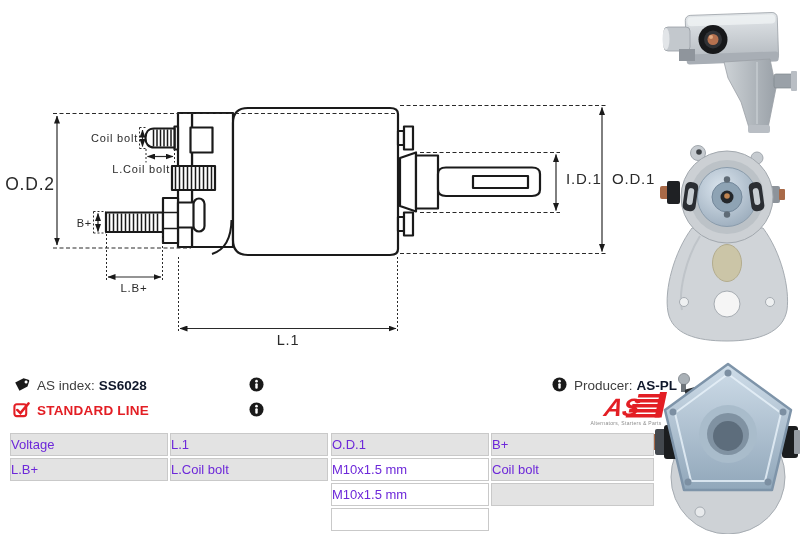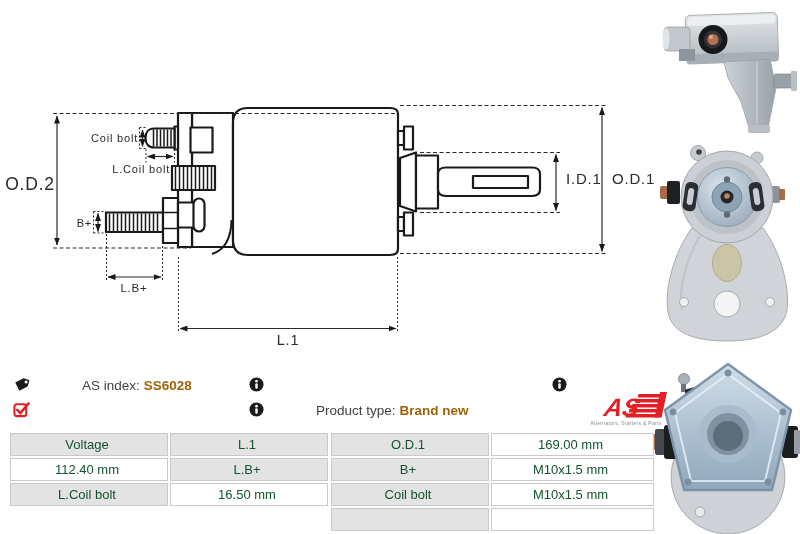--- a/index.html
+++ b/index.html
@@ -1,28 +1,28 @@
 <!DOCTYPE html>
 <html><head>
 <meta charset="utf-8">
 <style>
   html,body{margin:0;padding:0;background:#fff;}
   #page{position:relative;width:800px;height:534px;background:#fff;overflow:hidden;
         font-family:"Liberation Sans",sans-serif;color:#3a3a3a;}
   .abs{position:absolute;}
   
   .info-line{position:absolute;height:18px;font-size:13.5px;line-height:18px;white-space:nowrap;}
-  .info-line b{color:#a16207;margin-left:4px;}
-  .info-line .lbl{color:#3f3f3f;margin-left:45px;}
+  .info-line b{color:#0f172a;margin-left:4px;}
+  .info-line .lbl{color:#3f3f3f;}
   .red{color:#e31e24;font-weight:bold;letter-spacing:.2px;}
   .ic{position:absolute;width:17px;height:17px;}
   
   .spec-table{position:absolute;display:grid;grid-template-columns:158px 1fr;gap:2px;background:#fff;}
-  .spec-table .cell{height:21px;line-height:21px;font-size:13px;color:#14532d;
-        border:1px solid #c9c9c9;text-align:center;padding-right:4px;overflow:hidden;}
+  .spec-table .cell{height:21px;line-height:21px;font-size:13px;color:#6d28d9;
+        border:1px solid #c9c9c9;text-align:left;padding-right:4px;overflow:hidden;}
   .spec-table .k{background:#e3e3e3;}
   .spec-table .v{background:#ffffff;}
   
   .dg-text{fill:#2a2a2a;letter-spacing:.8px;}
   svg{display:block;}
 </style>
 </head>
 <body>
 
 <div id="page">
@@ -229,67 +229,65 @@
     </g>
   </svg>
   <div class="info-line" style="left:37px;top:377px">
     <span class="lbl">AS index:</span><b>SS6028</b>
   </div>
 
   <svg class="ic" style="left:13px;top:401px" viewBox="0 0 18 18">
     <rect x="1.5" y="3.5" width="12.5" height="12.5" rx="2.5" fill="none" stroke="#e31e24" stroke-width="2.2"></rect>
     <path d="M4.5 9.5 L7.8 12.8 L16.5 2.5" fill="none" stroke="#e31e24" stroke-width="2.6" stroke-linecap="round"></path>
   </svg>
+  <div class="info-line red" style="left:37px;top:402px">STANDARD LINE</div>
 
   <svg class="ic" style="left:249px;top:377px;width:15px;height:15px" viewBox="0 0 16 16">
     <circle cx="8" cy="8" r="7.5" fill="#1a1a1a"></circle>
     <circle cx="8" cy="4.4" r="1.4" fill="#ffffff"></circle>
     <rect x="6.7" y="6.6" width="2.6" height="6" rx="1.2" fill="#ffffff"></rect>
   </svg>
 
   <svg class="ic" style="left:249px;top:402px;width:15px;height:15px" viewBox="0 0 16 16">
     <circle cx="8" cy="8" r="7.5" fill="#1a1a1a"></circle>
     <circle cx="8" cy="4.4" r="1.4" fill="#ffffff"></circle>
     <rect x="6.7" y="6.6" width="2.6" height="6" rx="1.2" fill="#ffffff"></rect>
   </svg>
-  <div class="info-line" style="left:271px;top:402px">
-    <span class="lbl">Product type:</span><b>Brand new</b>
-  </div>
 
   <svg class="ic" style="left:552px;top:377px;width:15px;height:15px" viewBox="0 0 16 16">
     <circle cx="8" cy="8" r="7.5" fill="#1a1a1a"></circle>
     <circle cx="8" cy="4.4" r="1.4" fill="#ffffff"></circle>
     <rect x="6.7" y="6.6" width="2.6" height="6" rx="1.2" fill="#ffffff"></rect>
   </svg>
+  <div class="info-line" style="left:574px;top:377px">
+    <span class="lbl">Producer:</span><b>AS-PL</b>
+  </div>
 
   <svg class="abs" style="left:582px;top:392px" width="88" height="36" viewBox="0 0 88 36">
     <g transform="skewX(-12)" fill="#e31e24">
       <text x="26" y="24" font-size="25" font-weight="bold" font-style="italic" font-family="Liberation Sans, sans-serif">AS</text>
       <rect x="57" y="2" width="26" height="3.4"></rect>
       <rect x="55" y="7" width="28" height="3.4"></rect>
       <rect x="53" y="12" width="30" height="3.4"></rect>
       <rect x="51" y="17" width="32" height="3.4"></rect>
       <rect x="49" y="22" width="34" height="3.4"></rect>
       <rect x="78" y="0" width="7" height="25.5"></rect>
     </g>
     <text x="44" y="32.5" font-size="5" fill="#8a8a8a" text-anchor="middle" letter-spacing="0.3" font-family="Liberation Sans, sans-serif">Alternators, Starters &amp; Parts</text>
   </svg>
 
   <div class="spec-table" style="left:10px;top:433px;width:318px">
     <div class="cell k">Voltage</div>
     <div class="cell k">L.1</div>
-    <div class="cell v">112.40 mm</div>
     <div class="cell k">L.B+</div>
     <div class="cell k">L.Coil bolt</div>
-    <div class="cell v">16.50 mm</div>
   </div>
 
   <div class="spec-table" style="left:331px;top:433px;width:323px">
     <div class="cell k">O.D.1</div>
-    <div class="cell v">169.00 mm</div>
     <div class="cell k">B+</div>
     <div class="cell v">M10x1.5 mm</div>
     <div class="cell k">Coil bolt</div>
     <div class="cell v">M10x1.5 mm</div>
     <div class="cell k"></div>
     <div class="cell v"></div>
   </div>
 
 </div>
 

